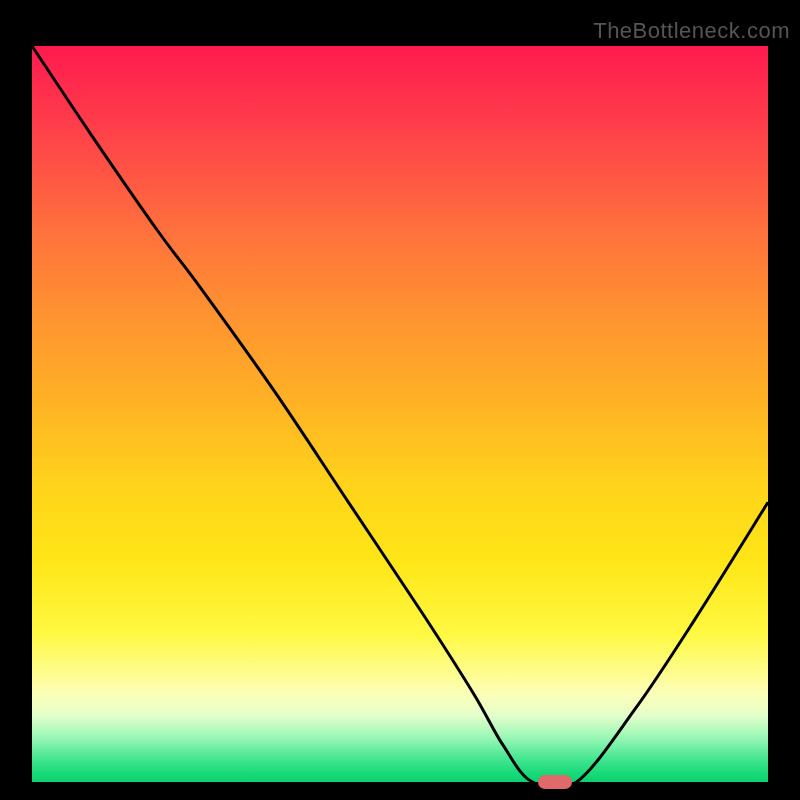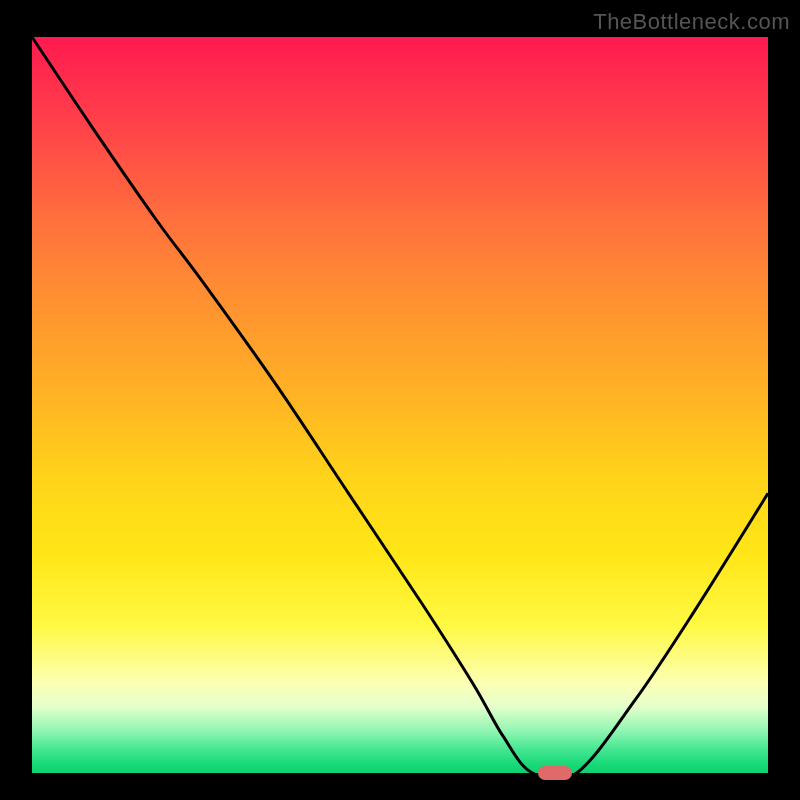--- a/index.html
+++ b/index.html
@@ -7,21 +7,21 @@
     padding: 0;
     width: 800px;
     height: 800px;
     overflow: hidden;
     background: #000;
     font-family: Arial, Helvetica, sans-serif;
   }
   .frame {
     position: absolute;
     left: 0;
-    top: 5px;
+    top: 14px;
     width: 800px;
     height: 652px;
     background: #000;
   }
   .plot {
     position: absolute;
     left: 32px;
     top: 32px;
     width: 736px;
     height: 736px;

